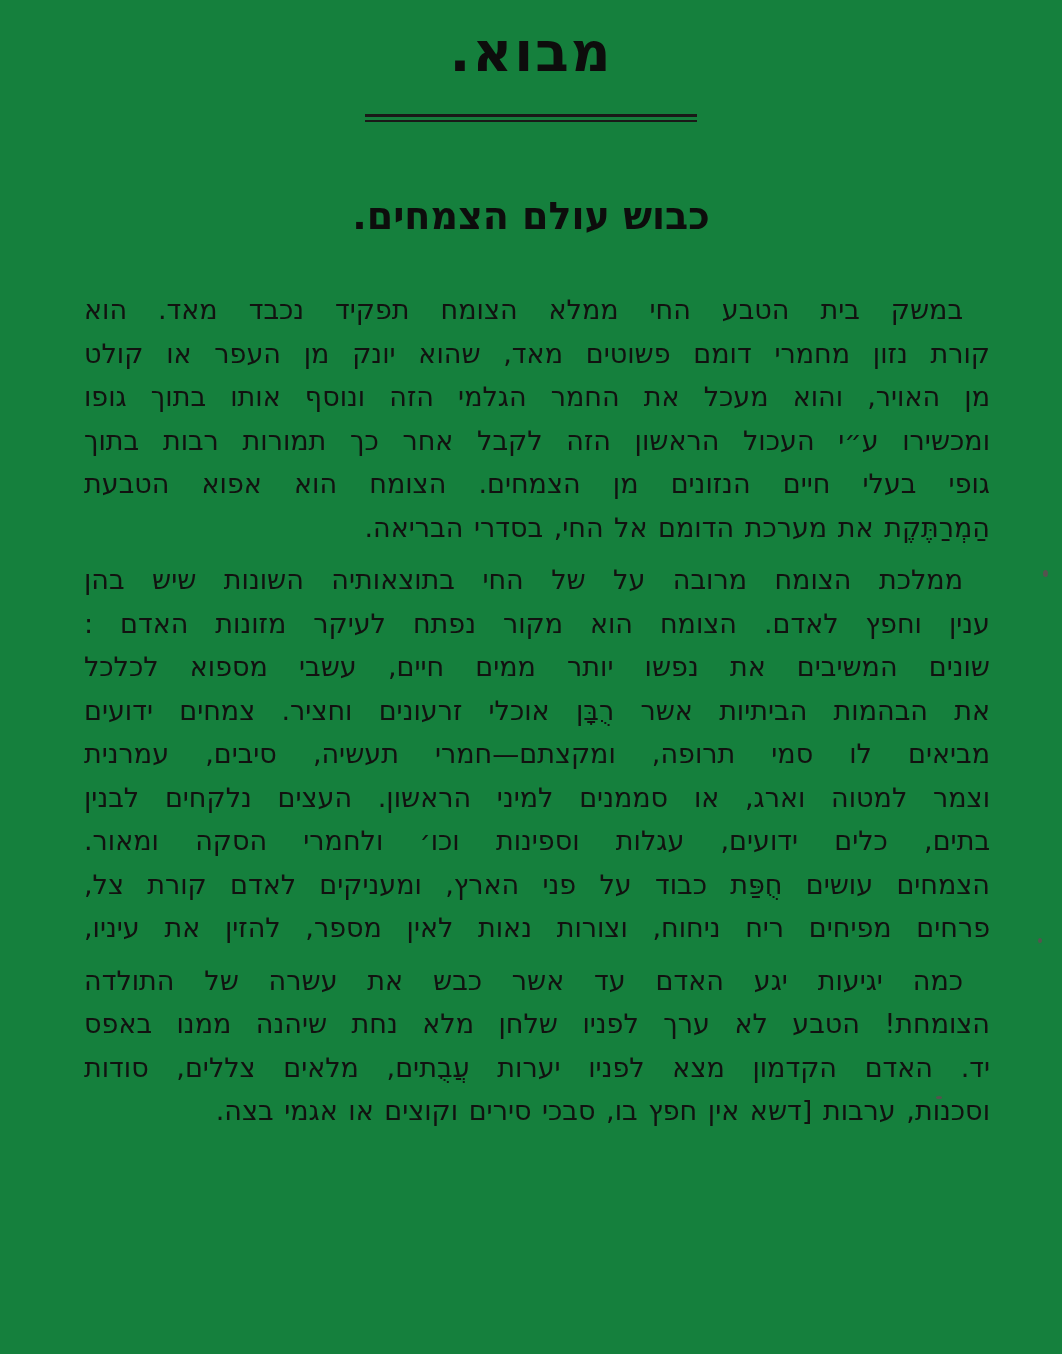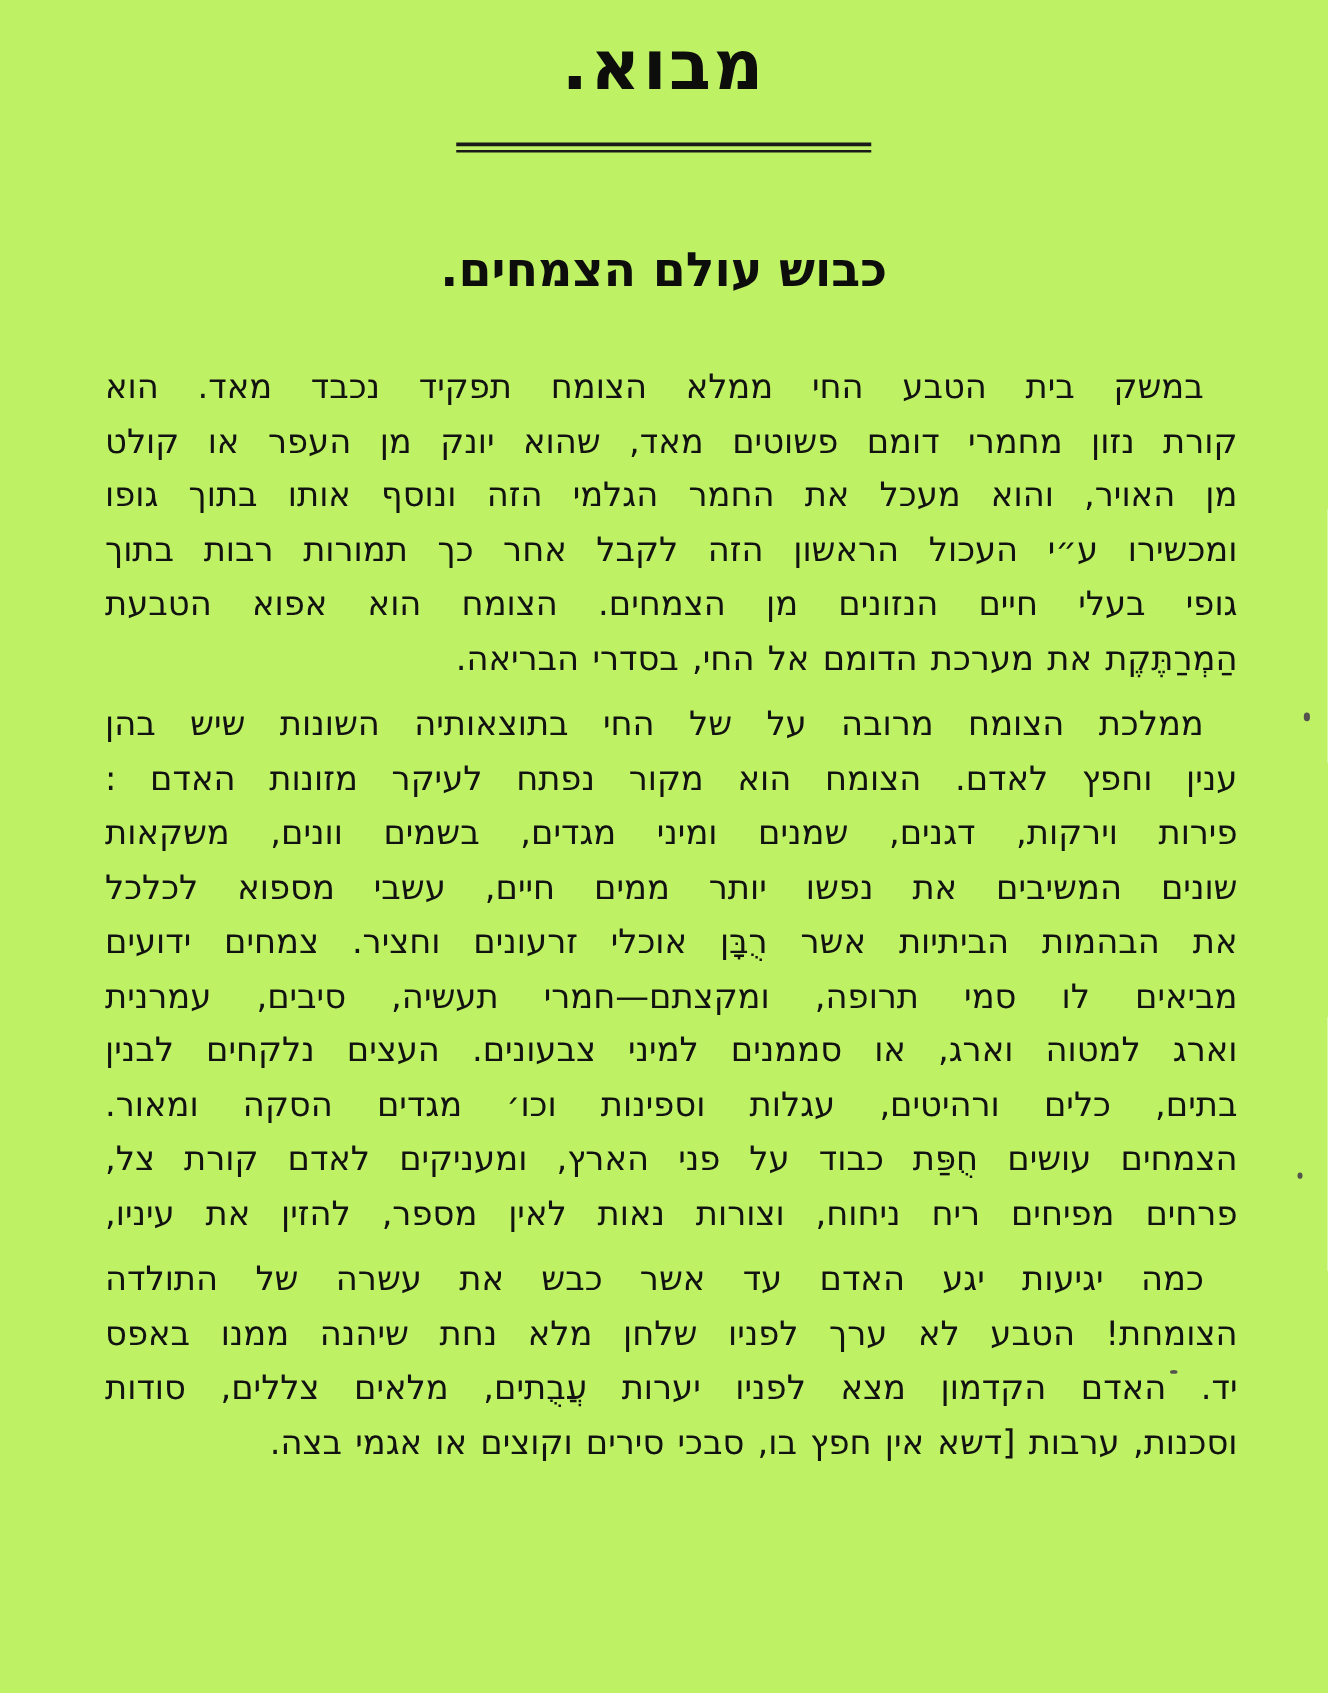--- a/index.html
+++ b/index.html
@@ -9,21 +9,21 @@
   }
   body {
     width: 1062px;
     height: 1354px;
     position: relative;
     overflow: hidden;
   }
   .page {
     position: absolute;
     inset: 0;
-    background: #bef264;
+    background: #15803d;
     direction: rtl;
     font-family: "DejaVu Sans", sans-serif;
     color: #121210;
   }
   .page-title {
     margin: 20px 0 0 0;
     text-align: center;
     font-size: 55px;
     font-weight: bold;
     letter-spacing: 2px;
@@ -100,26 +100,25 @@
         <div class="line first">במשק בית הטבע החי ממלא הצומח תפקיד נכבד מאד. הוא</div>
         <div class="line">קורת נזון מחמרי דומם פשוטים מאד, שהוא יונק מן העפר או קולט</div>
         <div class="line">מן האויר, והוא מעכל את החמר הגלמי הזה ונוסף אותו בתוך גופו</div>
         <div class="line">ומכשירו ע״י העכול הראשון הזה לקבל אחר כך תמורות רבות בתוך</div>
         <div class="line">גופי בעלי חיים הנזונים מן הצמחים. הצומח הוא אפוא הטבעת</div>
         <div class="line last">הַמְרַתֶּקֶת את מערכת הדומם אל החי, בסדרי הבריאה.</div>
       </div>
       <div class="para">
         <div class="line first">ממלכת הצומח מרובה על של החי בתוצאותיה השונות שיש בהן</div>
         <div class="line">ענין וחפץ לאדם. הצומח הוא מקור נפתח לעיקר מזונות האדם :</div>
-        <div class="line">פירות וירקות, דגנים, שמנים ומיני מגדים, בשמים וונים, משקאות</div>
         <div class="line">שונים המשיבים את נפשו יותר ממים חיים, עשבי מספוא לכלכל</div>
         <div class="line">את הבהמות הביתיות אשר רֻבָּן אוכלי זרעונים וחציר. צמחים ידועים</div>
         <div class="line">מביאים לו סמי תרופה, ומקצתם—חמרי תעשיה, סיבים, עמרנית</div>
-        <div class="line">וארג למטוה וארג, או סממנים למיני צבעונים. העצים נלקחים לבנין</div>
-        <div class="line">בתים, כלים ורהיטים, עגלות וספינות וכו׳ מגדים הסקה ומאור.</div>
+        <div class="line">וצמר למטוה וארג, או סממנים למיני הראשון. העצים נלקחים לבנין</div>
+        <div class="line">בתים, כלים ידועים, עגלות וספינות וכו׳ ולחמרי הסקה ומאור.</div>
         <div class="line">הצמחים עושים חֻפַּת כבוד על פני הארץ, ומעניקים לאדם קורת צל,</div>
         <div class="line">פרחים מפיחים ריח ניחוח, וצורות נאות לאין מספר, להזין את עיניו,</div>
       </div>
       <div class="para">
         <div class="line first">כמה יגיעות יגע האדם עד אשר כבש את עשרה של התולדה</div>
         <div class="line">הצומחת! הטבע לא ערך לפניו שלחן מלא נחת שיהנה ממנו באפס</div>
         <div class="line">יד. האדם הקדמון מצא לפניו יערות עֲבֻתים, מלאים צללים, סודות</div>
         <div class="line last">וסכנות, ערבות [דשא אין חפץ בו, סבכי סירים וקוצים או אגמי בצה.</div>
       </div>
     </div>

